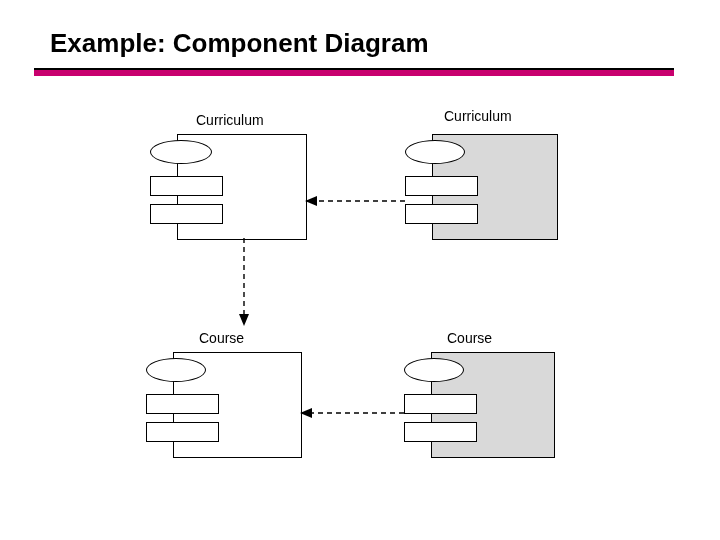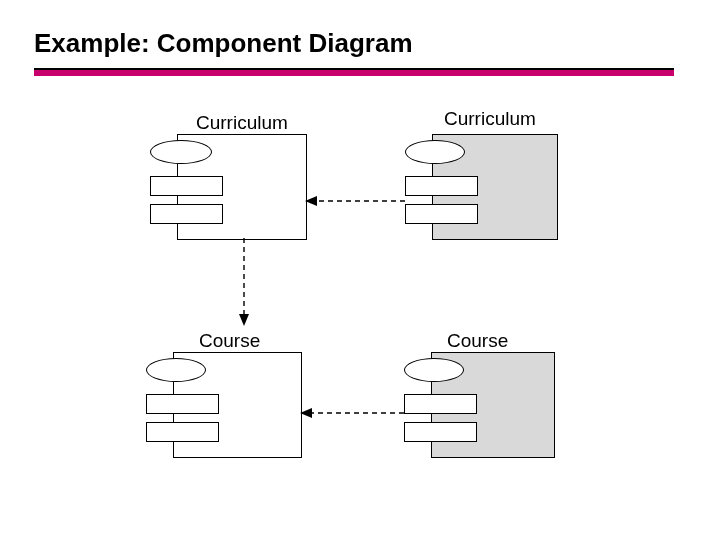--- a/index.html
+++ b/index.html
@@ -1,20 +1,20 @@
 <!DOCTYPE html>
 <html><head>
 <meta charset="utf-8">
 <style>
   html,body{margin:0;padding:0;width:720px;height:540px;background:#fff;font-family:Arial,Helvetica,sans-serif;}
   .slide{position:relative;width:720px;height:540px;}
-  .title{position:absolute;left:34px;top:28px;font-size:26px;font-weight:bold;color:#000;}
+  .title{position:absolute;left:50px;top:28px;font-size:26px;font-weight:bold;color:#000;}
   .rule-top{position:absolute;left:34px;top:68px;width:640px;height:0;border-top:2px solid #000;}
   .rule-accent{position:absolute;left:34px;top:70px;width:640px;height:6px;background:#c8006e;}
-  .label{position:absolute;font-size:19px;color:#000;}
+  .label{position:absolute;font-size:14px;color:#000;}
   
   .comp{position:absolute;}
   .comp .body{position:absolute;border:1.5px solid #000;}
   .comp.white .body{background:#fff;}
   .comp.grey .body{background:#d9d9d9;}
   .comp .ellipse{position:absolute;border:1.5px solid #000;background:#fff;border-radius:50%;}
   .comp .slot{position:absolute;border:1.5px solid #000;background:#fff;}
   
   svg.arrow{position:absolute;overflow:visible;}
 </style>

